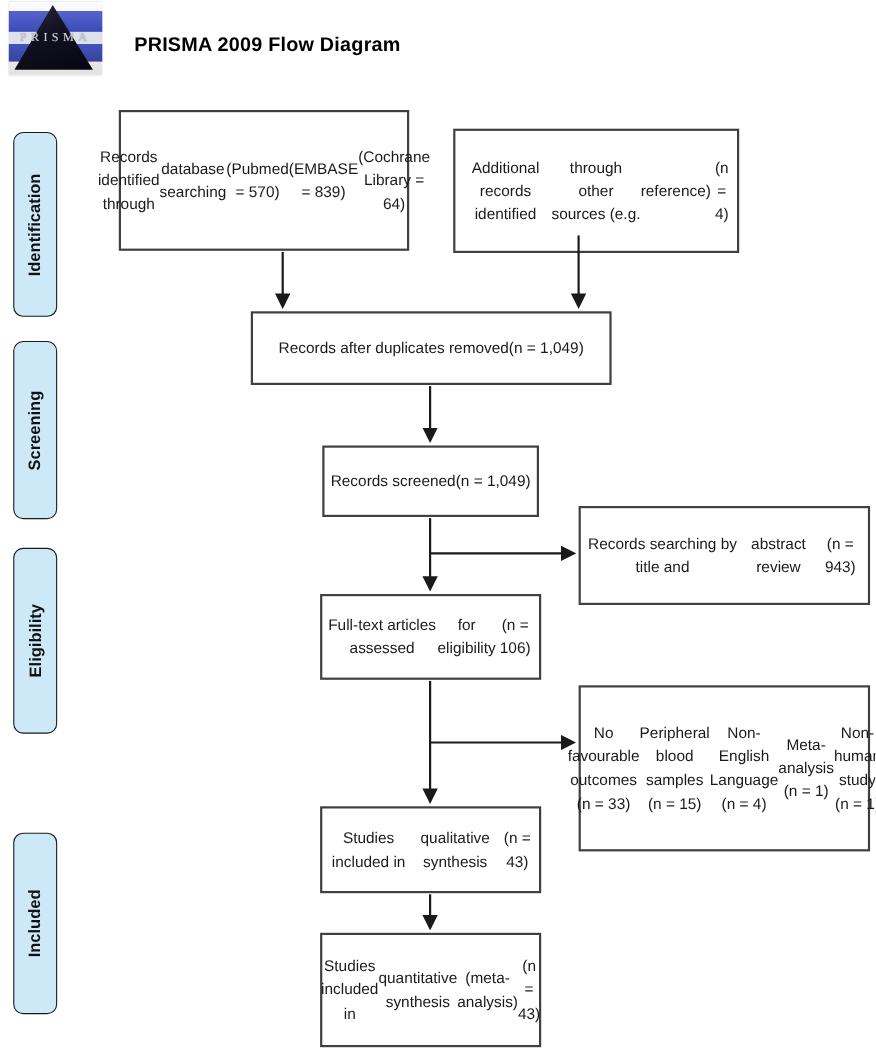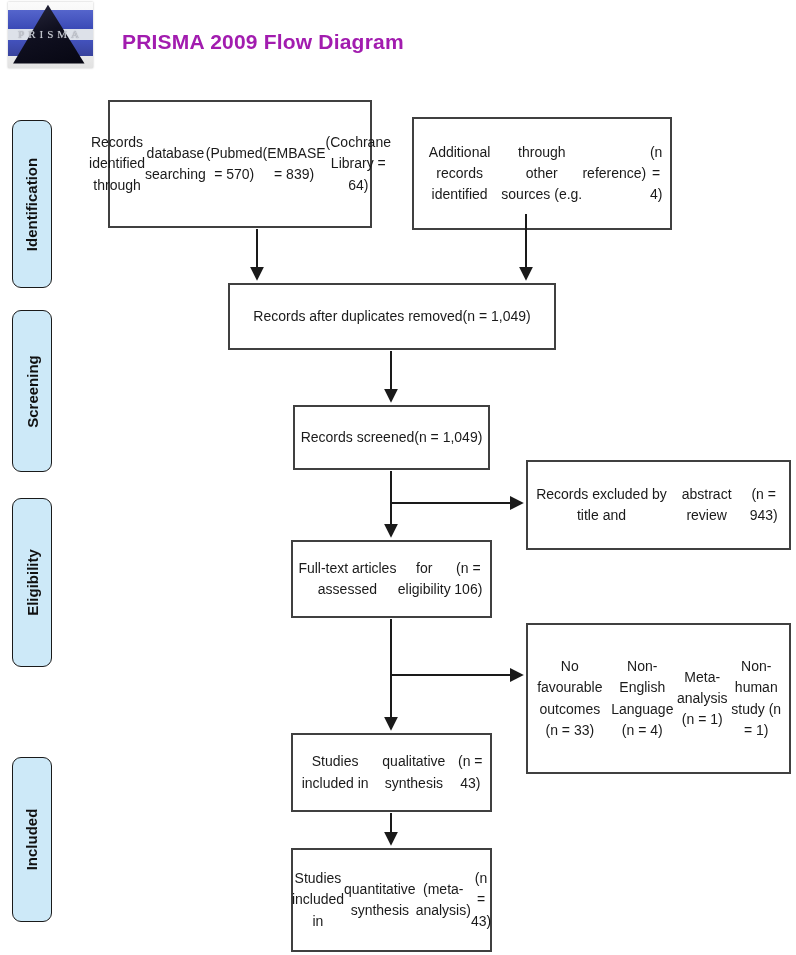--- a/index.html
+++ b/index.html
@@ -19,21 +19,21 @@
   .logo .band2 { position:absolute; left:0; right:0; top:38px; height:16px;
           background:linear-gradient(180deg,#4352bd, #39439c); }
   .logo .tri { position:absolute; inset:0;
           clip-path:polygon(47% 4%, 90% 93%, 6% 93%);
           background:linear-gradient(160deg,#2e2e44 0%, #101020 45%, #050510 100%); }
   .logo .logo-word { position:absolute; left:0; right:0; top:26px; height:12px;
           display:flex; align-items:center; justify-content:center;
           font-family:"Liberation Serif", serif; font-size:11px; letter-spacing:4px;
           color:#c9cdd8; text-shadow:0 0 1px #777; }
   .page-title { position:absolute; left:122px; top:30px;
-          font-size:21px; font-weight:bold; letter-spacing:0.2px; color:#a21caf; }
+          font-size:18px; font-weight:bold; letter-spacing:0.2px; color:#000000; }
 
   
   .stage { position:absolute; left:12px; width:38px;
           background:var(--stage-fill,#cde9f8); border:1.6px solid #1a1a1a;
           border-radius:9px; display:flex; align-items:center; justify-content:center; }
   .stage span { transform:rotate(-90deg); white-space:nowrap;
           font-weight:bold; font-size:15px; color:#111; }
   #stage-identification { top:120px; height:166px; }
   #stage-screening      { top:310px; height:160px; }
   #stage-eligibility    { top:498px; height:167px; }
@@ -104,33 +104,34 @@
     <div>Records after duplicates removed</div>
     <div>(n = 1,049)</div>
   </div>
 
   <div class="fbox" id="box-screened">
     <div>Records screened</div>
     <div>(n = 1,049)</div>
   </div>
 
   <div class="fbox" id="box-excluded1">
-    <div>Records excluded by title and</div>
+    <div>Records searching by title and</div>
     <div>abstract review</div>
     <div>(n = 943)</div>
   </div>
 
   <div class="fbox" id="box-fulltext">
     <div>Full-text articles assessed</div>
     <div>for eligibility</div>
     <div>(n = 106)</div>
   </div>
 
   <div class="fbox" id="box-excluded2">
     <div>No favourable outcomes (n = 33)</div>
+    <div>Peripheral blood samples (n = 15)</div>
     <div>Non-English Language (n = 4)</div>
     <div>Meta-analysis (n = 1)</div>
     <div>Non-human study (n = 1)</div>
   </div>
 
   <div class="fbox" id="box-qualitative">
     <div>Studies included in</div>
     <div>qualitative synthesis</div>
     <div>(n = 43)</div>
   </div>

